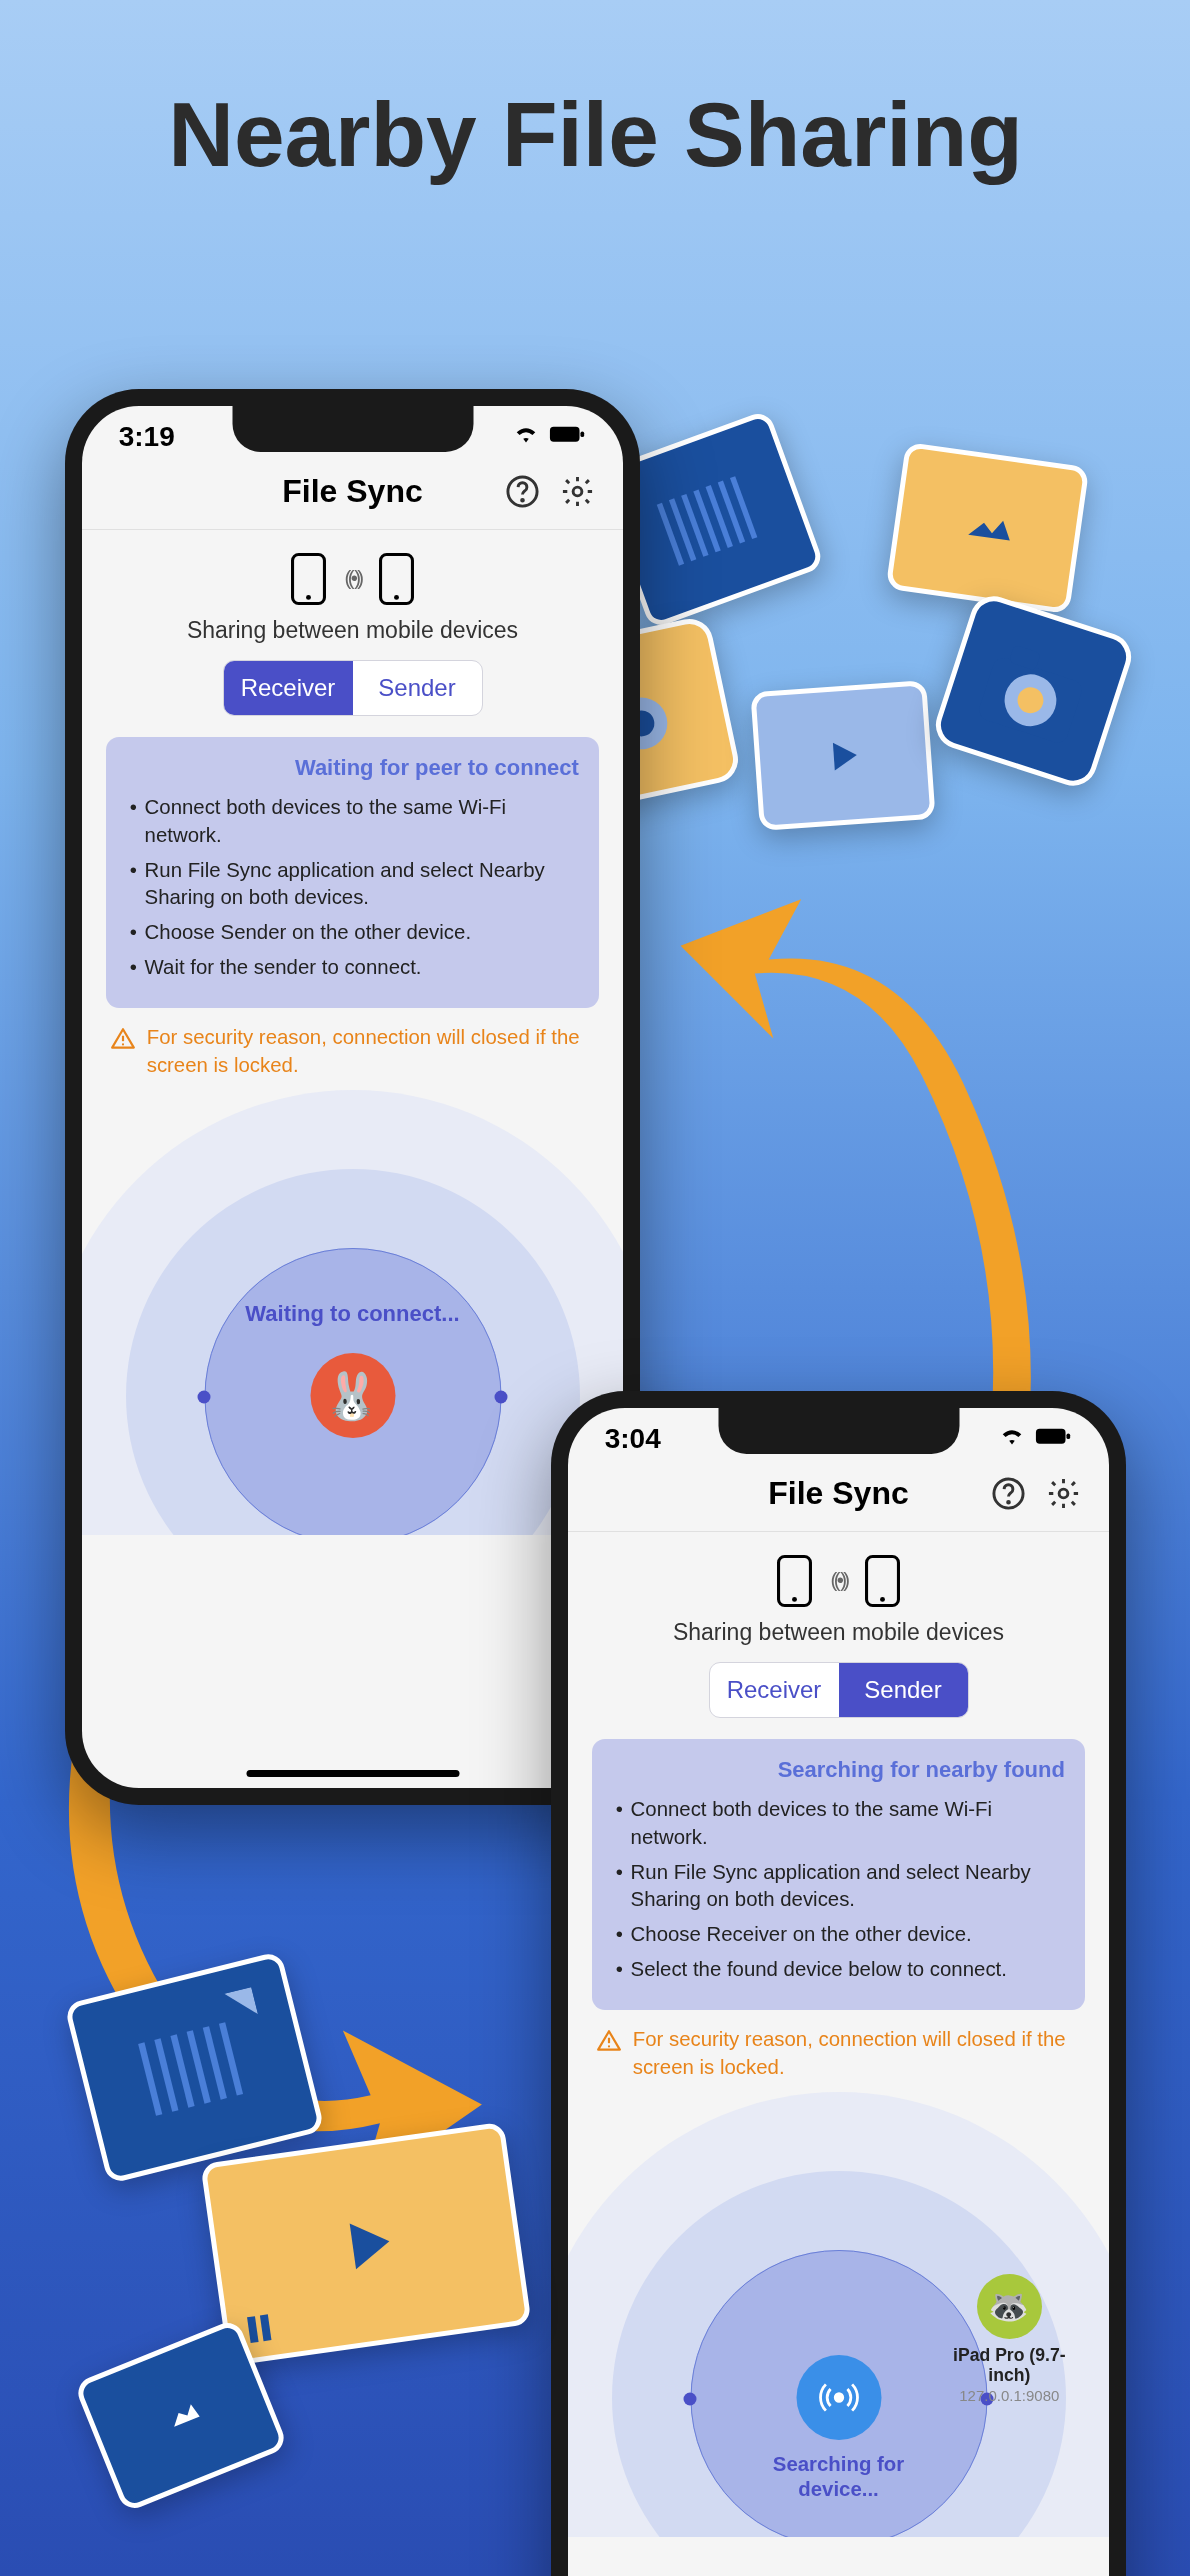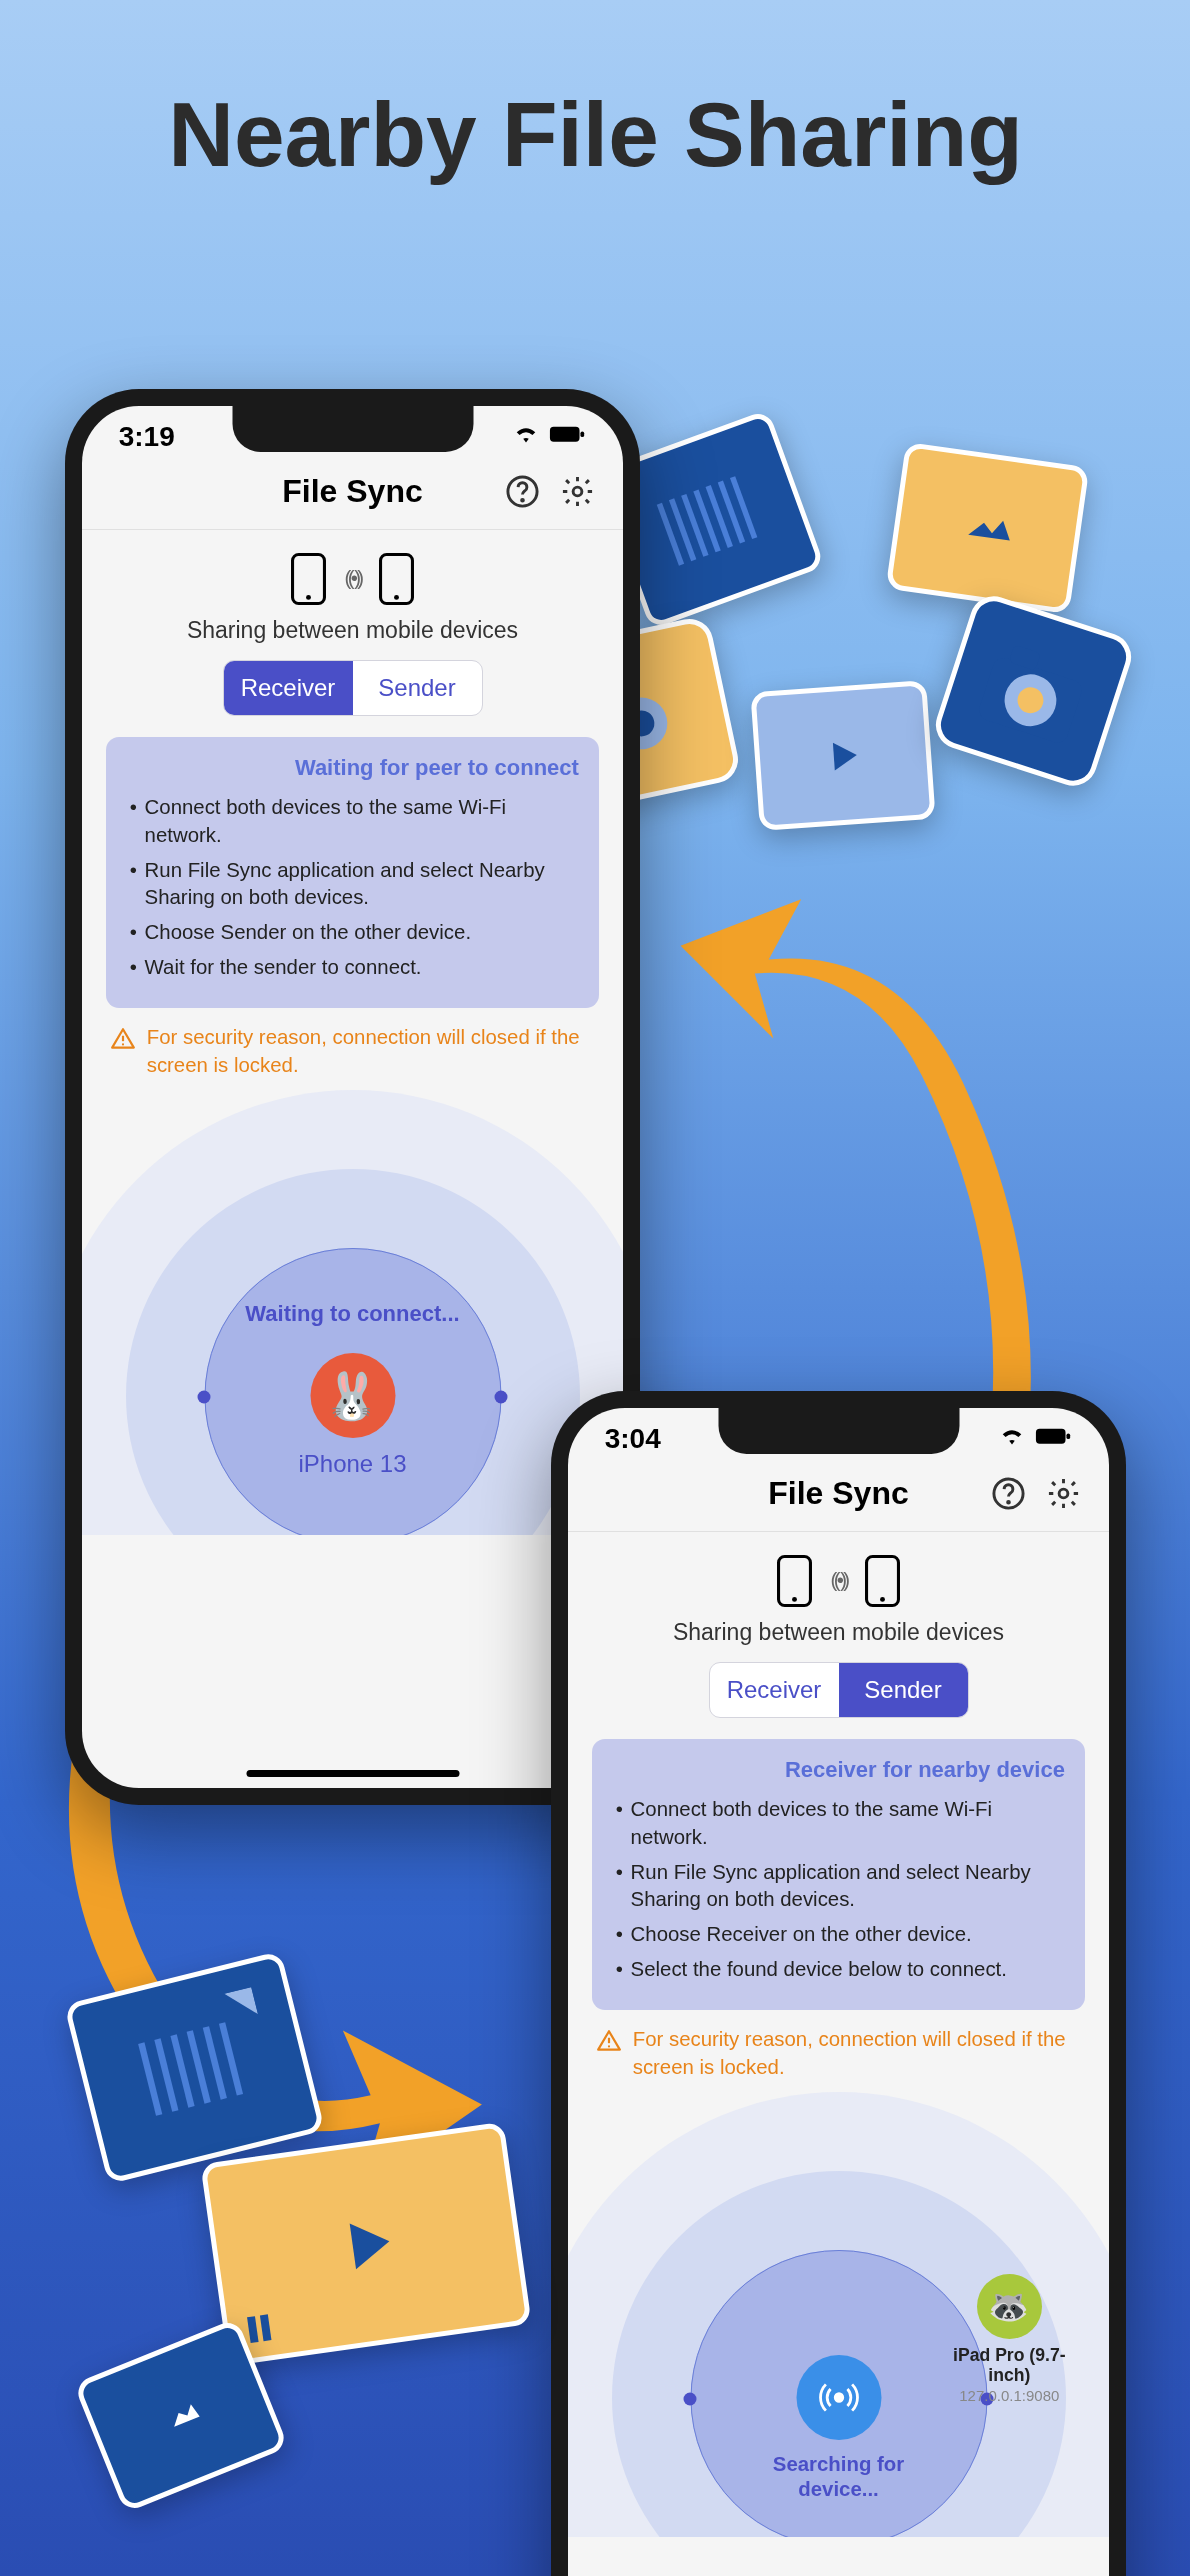--- a/index.html
+++ b/index.html
@@ -292,21 +292,20 @@
     <div class="radar">
       <div class="ring ring1"></div>
       <div class="ring ring2"></div>
       <div class="ring ring3"></div>
       <div class="orbit">
           <div class="orbit-dot left"></div>
           <div class="orbit-dot right"></div>
         </div>
       <div class="radar-label top">Waiting to connect...</div>
       <div class="center-avatar">🐰</div>
-      <div class="radar-label bottom">iPhone 13</div>
     </div>
     <div class="home-bar"></div>
   </div>
 </div>
 
 <div class="phone phone-2">
   <div class="screen">
     <div class="notch"></div>
     <div class="statusbar">
       <span>3:04</span>
@@ -348,21 +347,21 @@
           <rect x="2" y="2" width="26" height="40" rx="5" fill="none" stroke="#000" stroke-width="2.5"></rect>
           <circle cx="15" cy="37" r="2" fill="#000"></circle>
         </svg>
     </div>
     <div class="sharing-label">Sharing between mobile devices</div>
     <div class="toggle">
       <div class="toggle-btn">Receiver</div>
       <div class="toggle-btn active">Sender</div>
     </div>
     <div class="infobox">
-      <div class="infobox-title">Receiver for nearby device</div>
+      <div class="infobox-title">Searching for nearby found</div>
       <ul>
         <li>Connect both devices to the same Wi-Fi network.</li>
         <li>Run File Sync application and select Nearby Sharing on both devices.</li>
         <li>Choose Receiver on the other device.</li>
         <li>Select the found device below to connect.</li>
       </ul>
     </div>
     <div class="warning">
       <svg class="warning-icon" viewBox="0 0 24 24">
           <path d="M12 3 L22 20 L2 20 Z" fill="none" stroke="#e8841a" stroke-width="2" stroke-linejoin="round"></path>

